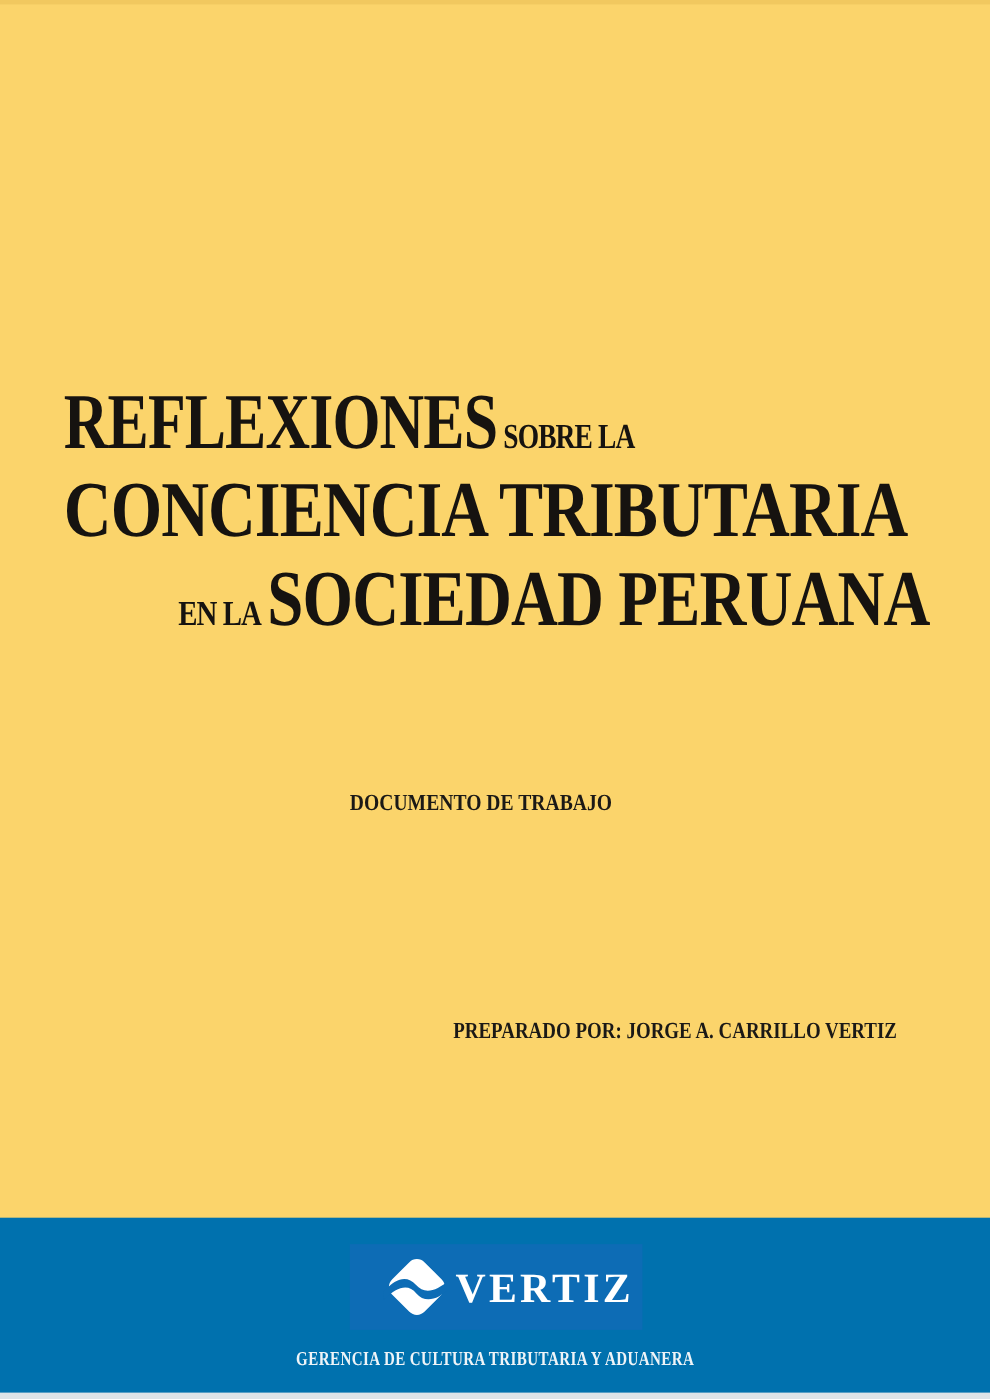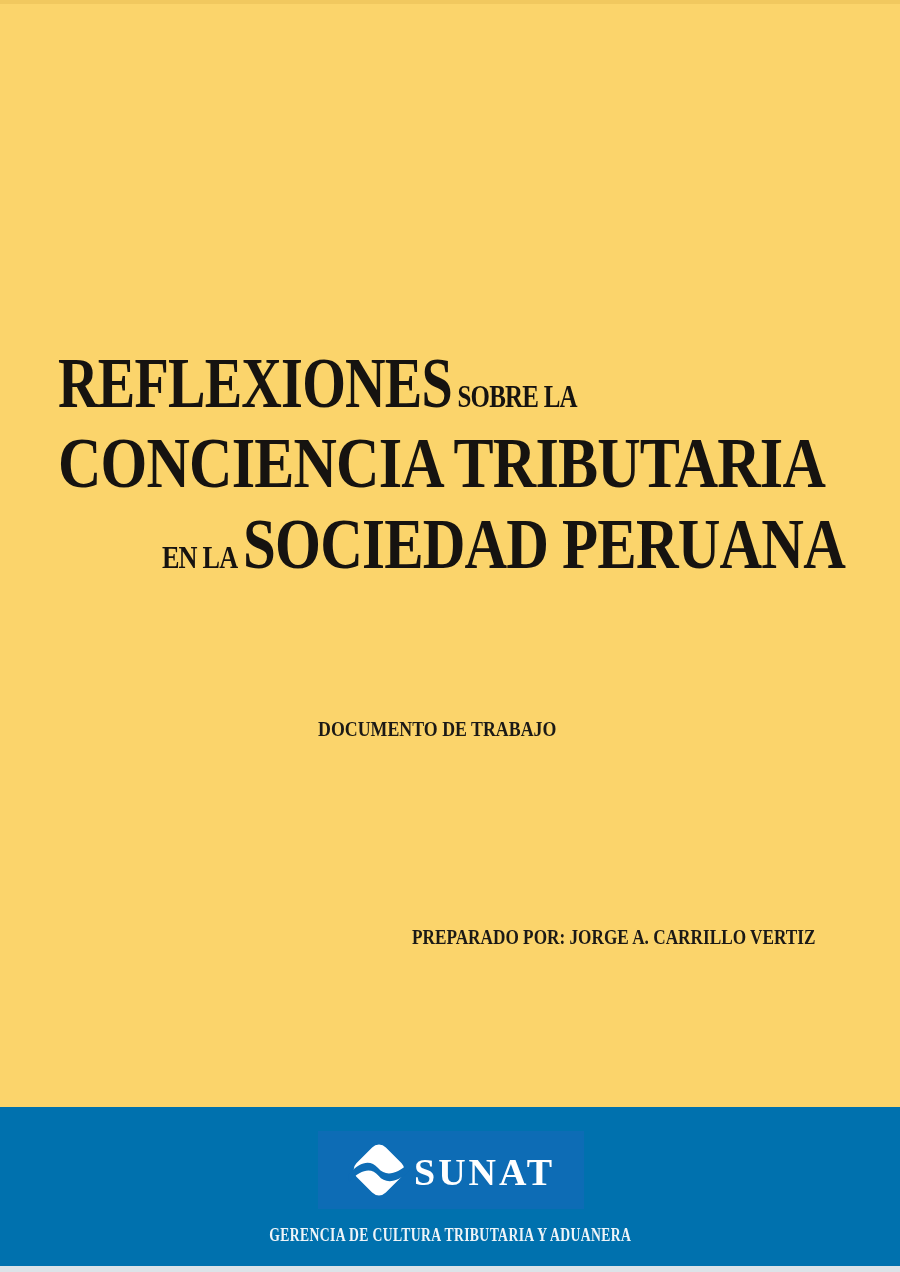--- a/index.html
+++ b/index.html
@@ -141,21 +141,21 @@
 
   <div class="prepared-by">PREPARADO POR: JORGE A. CARRILLO VERTIZ</div>
 
   <div class="footer">
 
     <div class="logo-box">
       <svg class="sunat-icon" viewBox="0 0 64 64" width="62" height="62" xmlns="http://www.w3.org/2000/svg">
         <rect x="10.5" y="10.5" width="43" height="43" rx="10" transform="rotate(45 32 32)" fill="#ffffff"></rect>
         <path d="M1 36 C13 23 23 21 31 30 C39 39 49 37 63 25 L63 33 C51 45 39 47 31.5 38 C24 29 14 31 1 44 Z" fill="#0d6cb5"></path>
       </svg>
-      <div class="sunat-text">SUNAT</div>
+      <div class="sunat-text">VERTIZ</div>
     </div>
 
     <div class="department"><span>GERENCIA DE CULTURA TRIBUTARIA Y ADUANERA</span></div>
 
     <div class="bottom-strip"></div>
 
   </div>
 
 </div>
 

